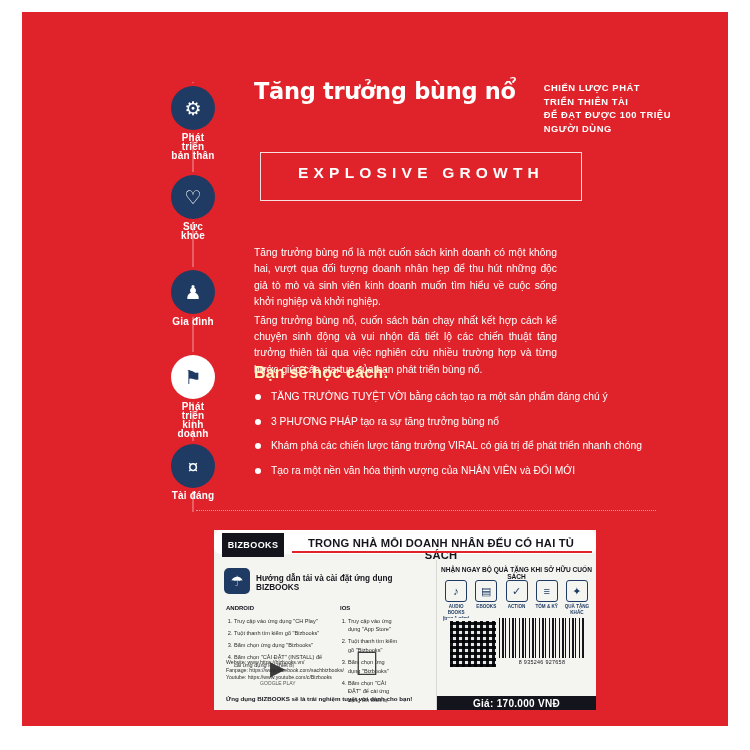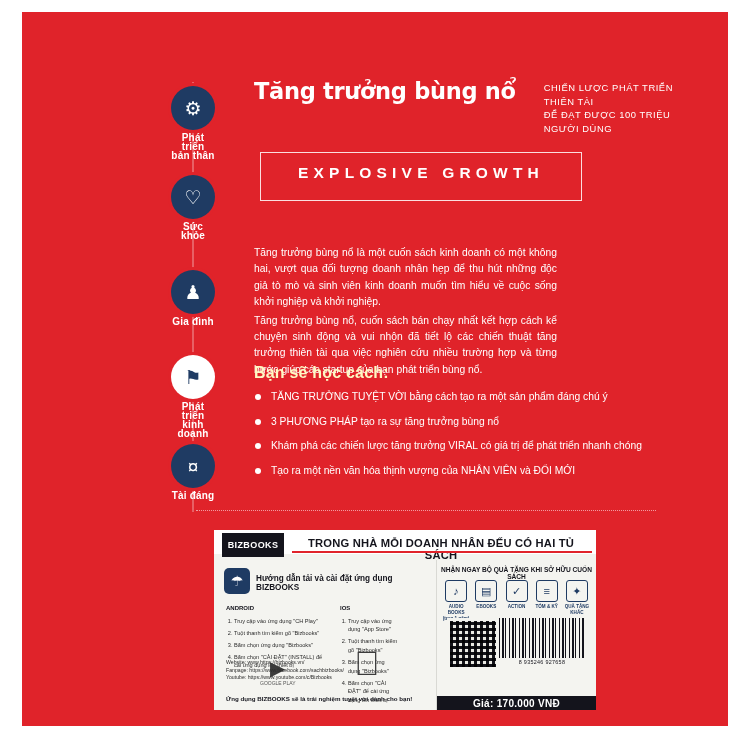--- a/index.html
+++ b/index.html
@@ -89,21 +89,21 @@
     white-space: nowrap;
     line-height: 26px;
   }
   #subtitle-block {
     margin-left: 10px;
     padding-top: 3px;
     font-size: 9.4px;
     line-height: 13.5px;
     color: #ffffff;
     letter-spacing: .55px;
-    font-weight: normal;
+    font-weight: bold;
   }
 
   
   #en-box {
     position: absolute;
     left: 238px;
     top: 140px;
     width: 300px;
     border: 1px solid rgba(255,255,255,0.85);
     padding: 11px 10px 18px 10px;
@@ -191,20 +191,21 @@
     width: 382px;
     height: 180px;
     background: #f2f2ee;
   }
 
   
   #bp-header {
     position: relative;
     height: 24px;
     background: #ffffff;
+    border-radius: 7px;
   }
   #bizbooks-logo {
     position: absolute;
     left: 8px;
     top: 3px;
     width: 62px;
     height: 24px;
     background: #14141c;
     color: #ffffff;
     font-size: 9px;

